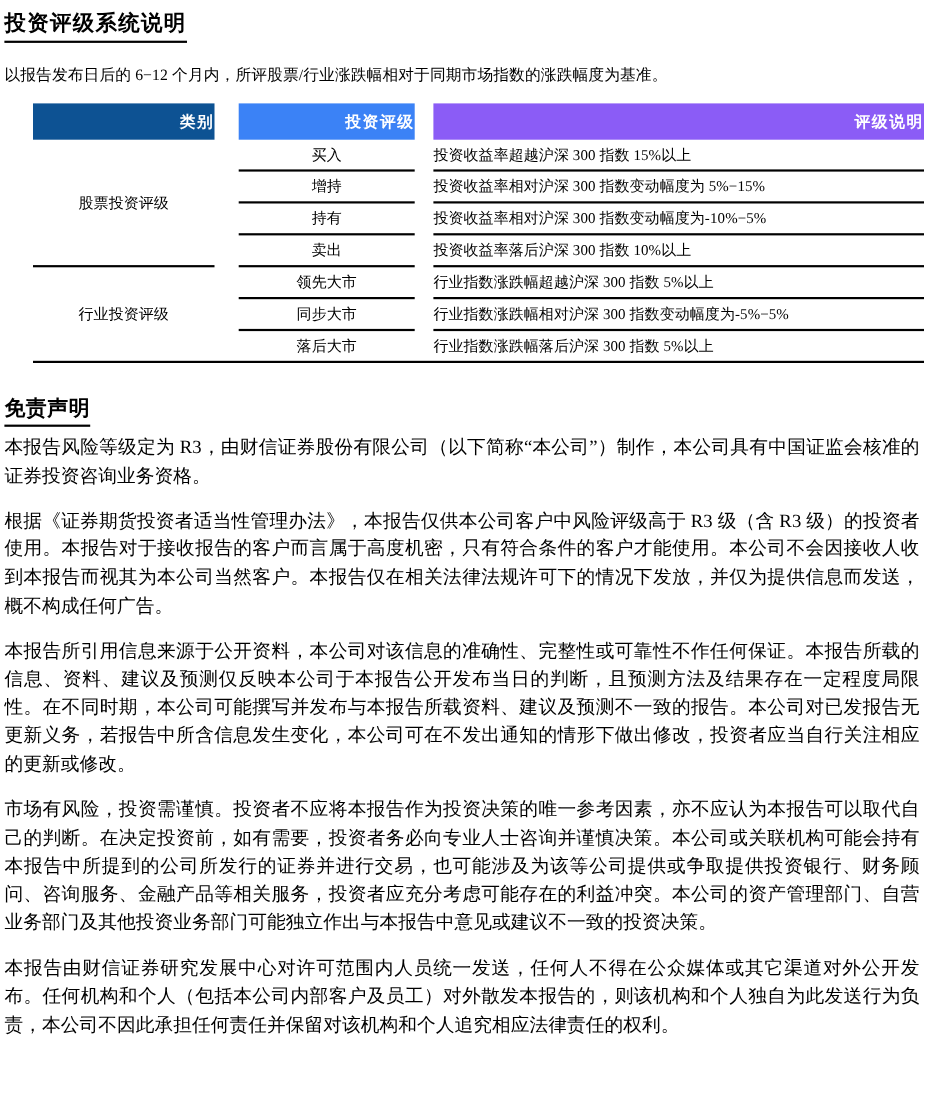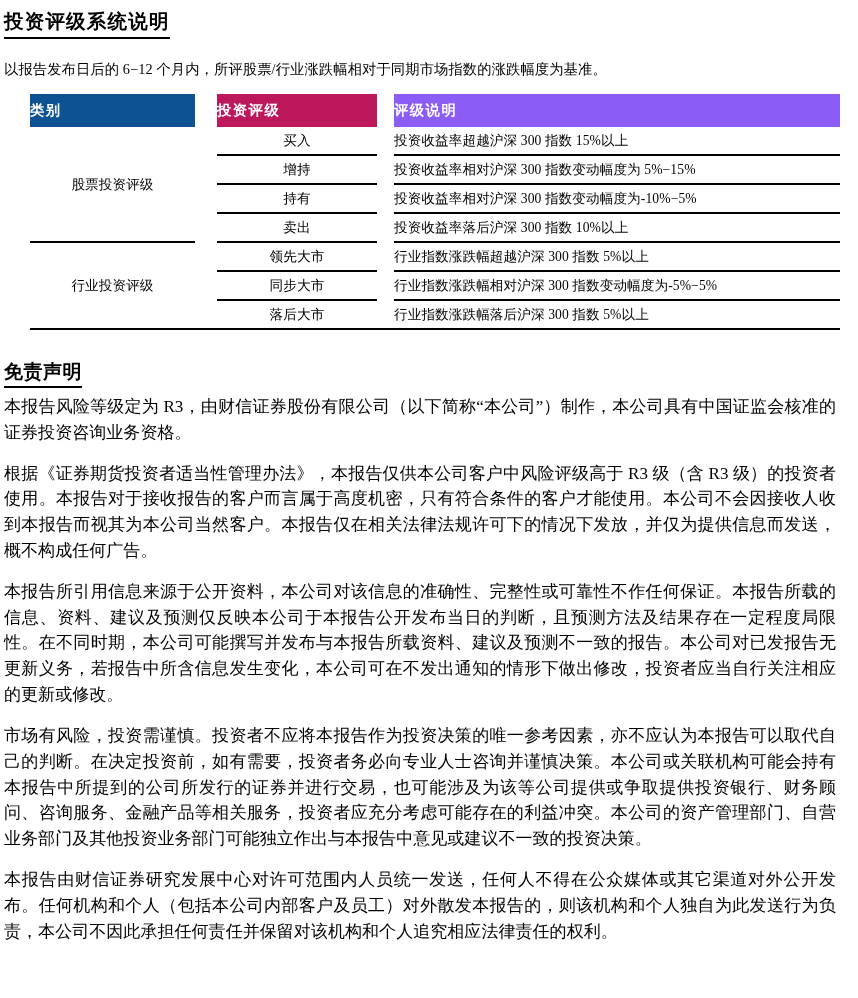--- a/index.html
+++ b/index.html
@@ -63,21 +63,21 @@
   table.rating-table col.cgap1 { width: 22px; }
   table.rating-table col.c2 { width: 160px; }
   table.rating-table col.cgap2 { width: 17px; }
   table.rating-table col.c3 { width: 446px; }
 
   table.rating-table th {
     background: #0D5293;
     color: #ffffff;
     font-size: 14.3px;
     font-weight: bold;
-    text-align: left;
+    text-align: right;
     padding: 7px 0 7px 0;
     letter-spacing: 1.5px;
     border: none;
     margin-left: 24px;
   }
   table.rating-table th.gap {
     background: transparent;
     padding: 0;
   }
   table.rating-table td {
@@ -145,21 +145,21 @@
       <col class="c1">
         <col class="cgap1">
         <col class="c2">
         <col class="cgap2">
         <col class="c3">
     </colgroup>
     <thead>
       <tr>
         <th style="background: rgb(13, 82, 147); color: rgb(255, 255, 255);">类别</th>
         <th class="gap"></th>
-        <th style="background: #be185d; color: rgb(255, 255, 255);">投资评级</th>
+        <th style="background: #3b82f6; color: rgb(255, 255, 255);">投资评级</th>
         <th class="gap"></th>
         <th style="background: #8b5cf6; color: rgb(255, 255, 255);">评级说明</th>
       </tr>
     </thead>
     <tbody>
 
       <tr>
         <td class="cat-cell" rowspan="4">股票投资评级</td>
         <td class="gap" rowspan="4"></td>
         <td class="rating-cell">买入</td>

